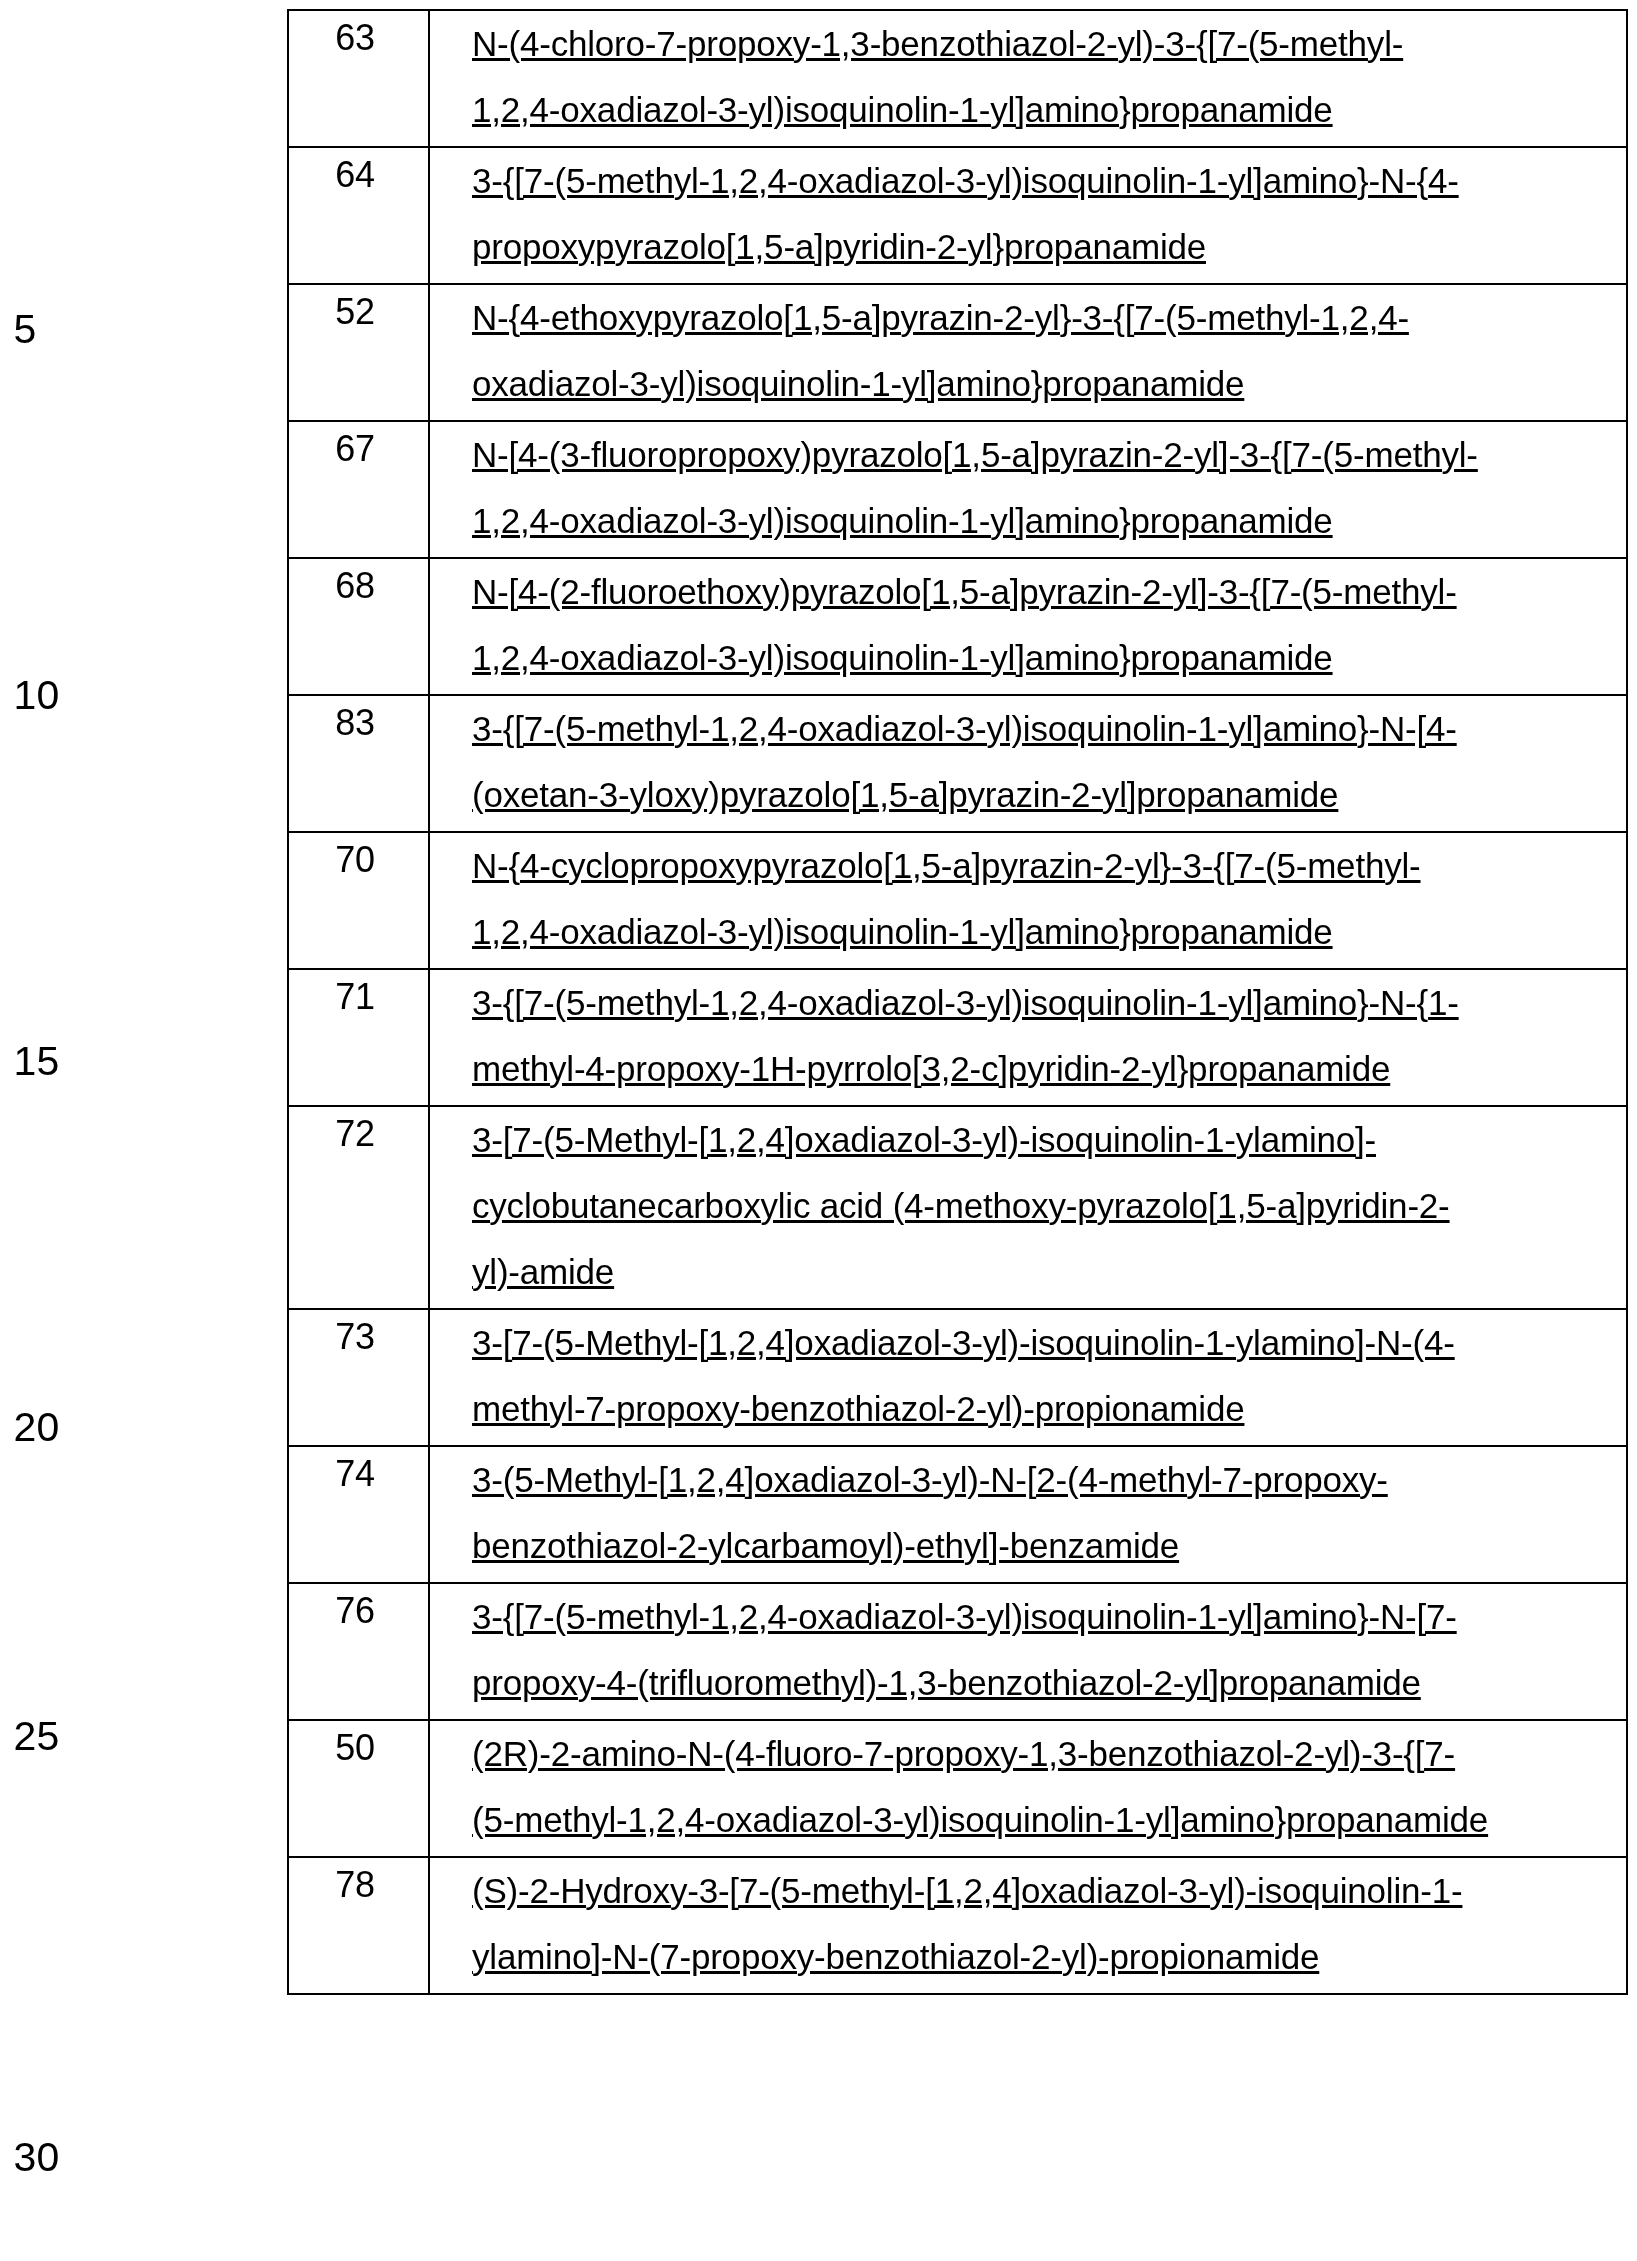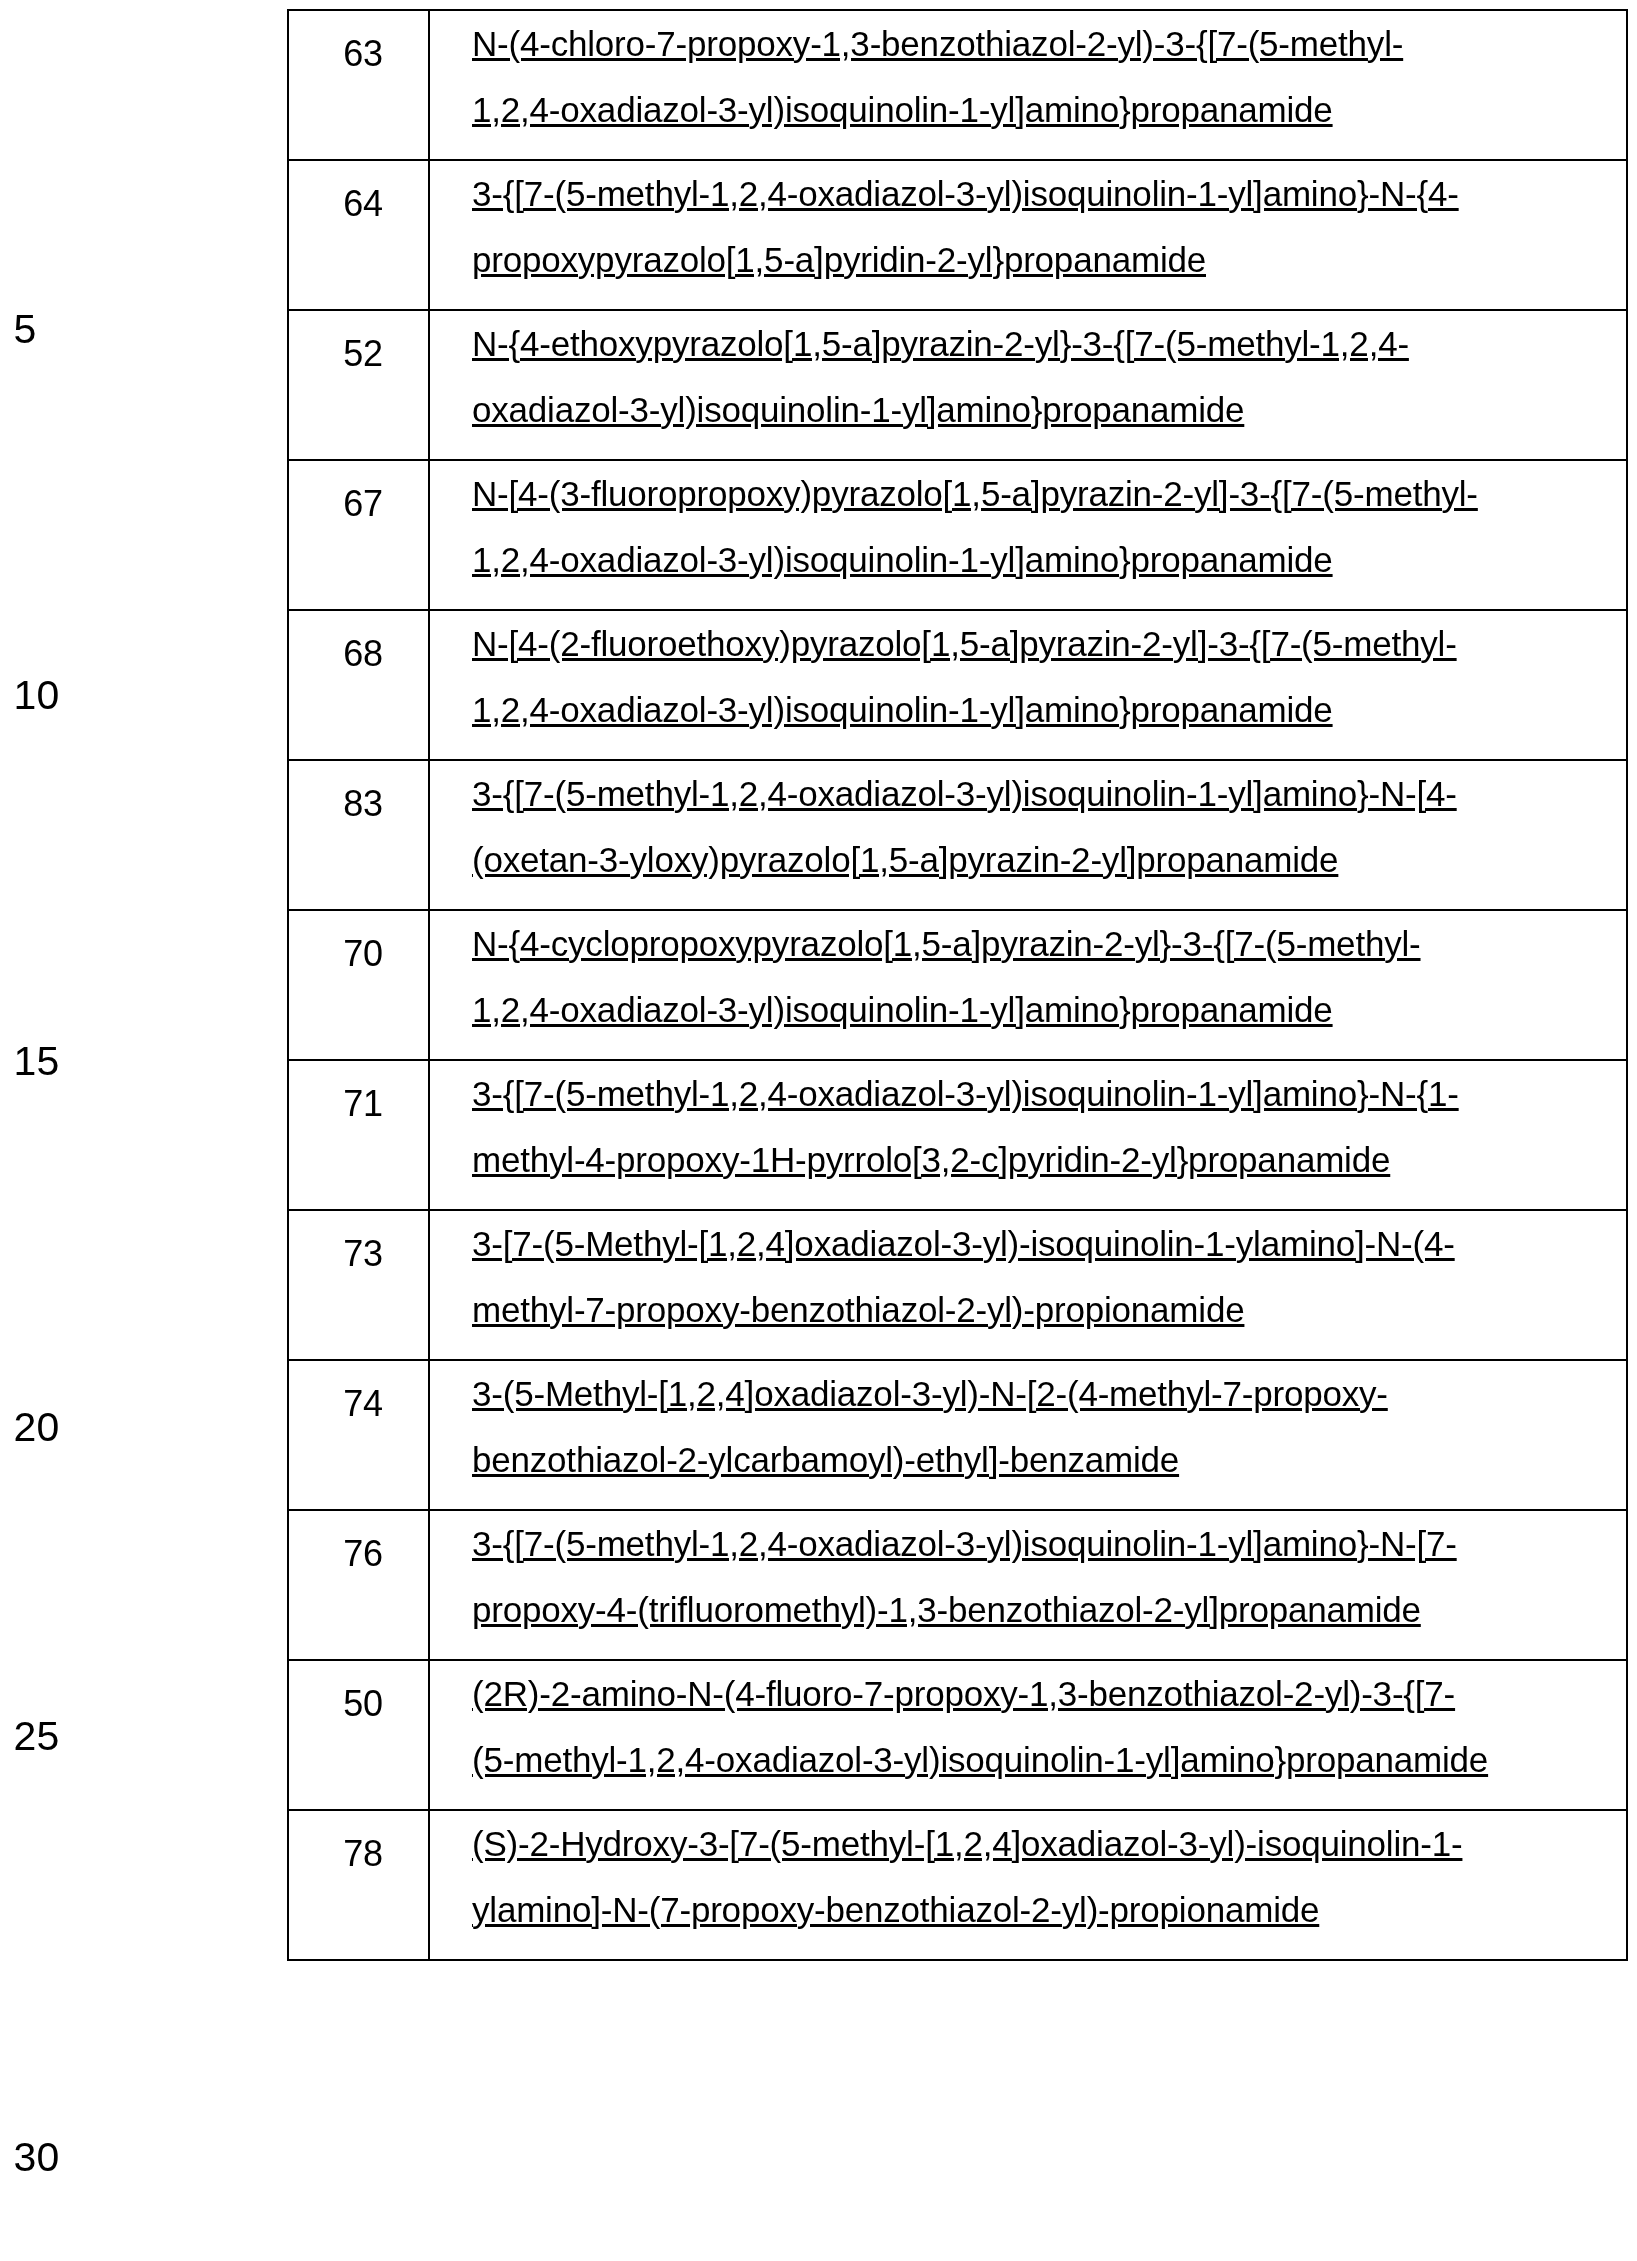--- a/index.html
+++ b/index.html
@@ -34,21 +34,21 @@
       position: absolute;
       left: 287px;
       top: 8.5px;
       width: 1341px;
       border-collapse: collapse;
       table-layout: fixed;
     }
     .compound-table td {
       border: 2.5px solid #000;
       vertical-align: top;
-      padding: 16px;
+      padding: 0;
       font-size: 35px;
       line-height: 66px;
       letter-spacing: -0.2px;
     }
     .compound-table td.num {
       width: 136px;
       text-align: center;
       padding-right: 6.8px;
       box-sizing: border-box;
       font-size: 36px;
@@ -121,20 +121,26 @@
     <tr>
       <td class="num">70</td>
       <td class="name">N-{4-cyclopropoxypyrazolo[1,5-a]pyrazin-2-yl}-3-{[7-(5-methyl-
 1,2,4-oxadiazol-3-yl)isoquinolin-1-yl]amino}propanamide</td>
     </tr>
     <tr>
       <td class="num">71</td>
       <td class="name">3-{[7-(5-methyl-1,2,4-oxadiazol-3-yl)isoquinolin-1-yl]amino}-N-{1-
 methyl-4-propoxy-1H-pyrrolo[3,2-c]pyridin-2-yl}propanamide</td>
     </tr>
+    <tr class="tall">
+      <td class="num">72</td>
+      <td class="name">3-[7-(5-Methyl-[1,2,4]oxadiazol-3-yl)-isoquinolin-1-ylamino]-
+cyclobutanecarboxylic acid (4-methoxy-pyrazolo[1,5-a]pyridin-2-
+yl)-amide</td>
+    </tr>
     <tr>
       <td class="num">73</td>
       <td class="name">3-[7-(5-Methyl-[1,2,4]oxadiazol-3-yl)-isoquinolin-1-ylamino]-N-(4-
 methyl-7-propoxy-benzothiazol-2-yl)-propionamide</td>
     </tr>
     <tr>
       <td class="num">74</td>
       <td class="name">3-(5-Methyl-[1,2,4]oxadiazol-3-yl)-N-[2-(4-methyl-7-propoxy-
 benzothiazol-2-ylcarbamoyl)-ethyl]-benzamide</td>
     </tr>

